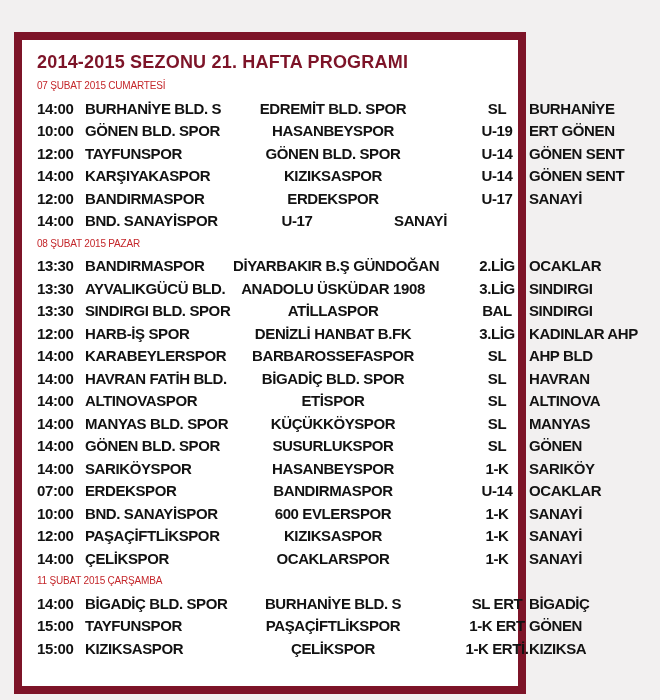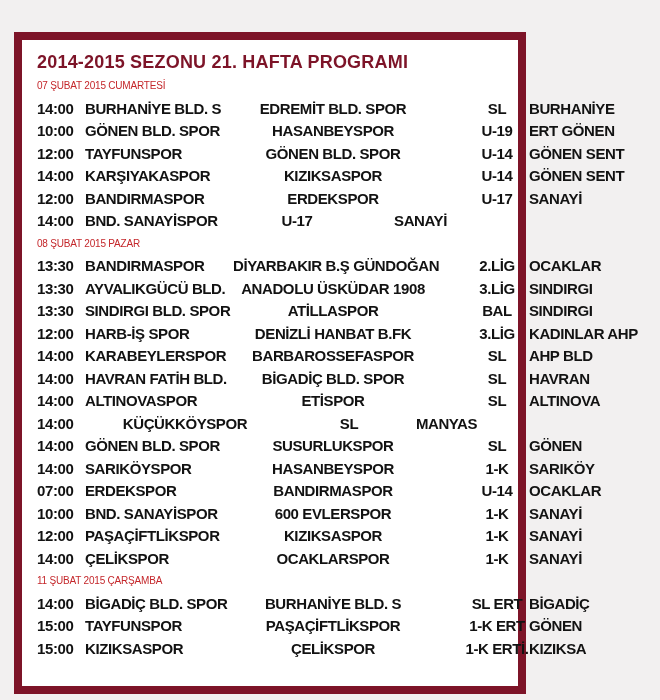--- a/index.html
+++ b/index.html
@@ -157,20 +157,21 @@
         </div>
         <div class="match-row">
           <span class="c-time">14:00</span>
           <span class="c-home">ALTINOVASPOR</span>
           <span class="c-away">ETİSPOR</span>
           <span class="c-league">SL</span>
           <span class="c-venue">ALTINOVA</span>
         </div>
         <div class="match-row">
           <span class="c-time">14:00</span>
+          <span class="c-home">MANYAS BLD. SPOR</span>
           <span class="c-away">KÜÇÜKKÖYSPOR</span>
           <span class="c-league">SL</span>
           <span class="c-venue">MANYAS</span>
         </div>
         <div class="match-row">
           <span class="c-time">14:00</span>
           <span class="c-home">GÖNEN BLD. SPOR</span>
           <span class="c-away">SUSURLUKSPOR</span>
           <span class="c-league">SL</span>
           <span class="c-venue">GÖNEN</span>

